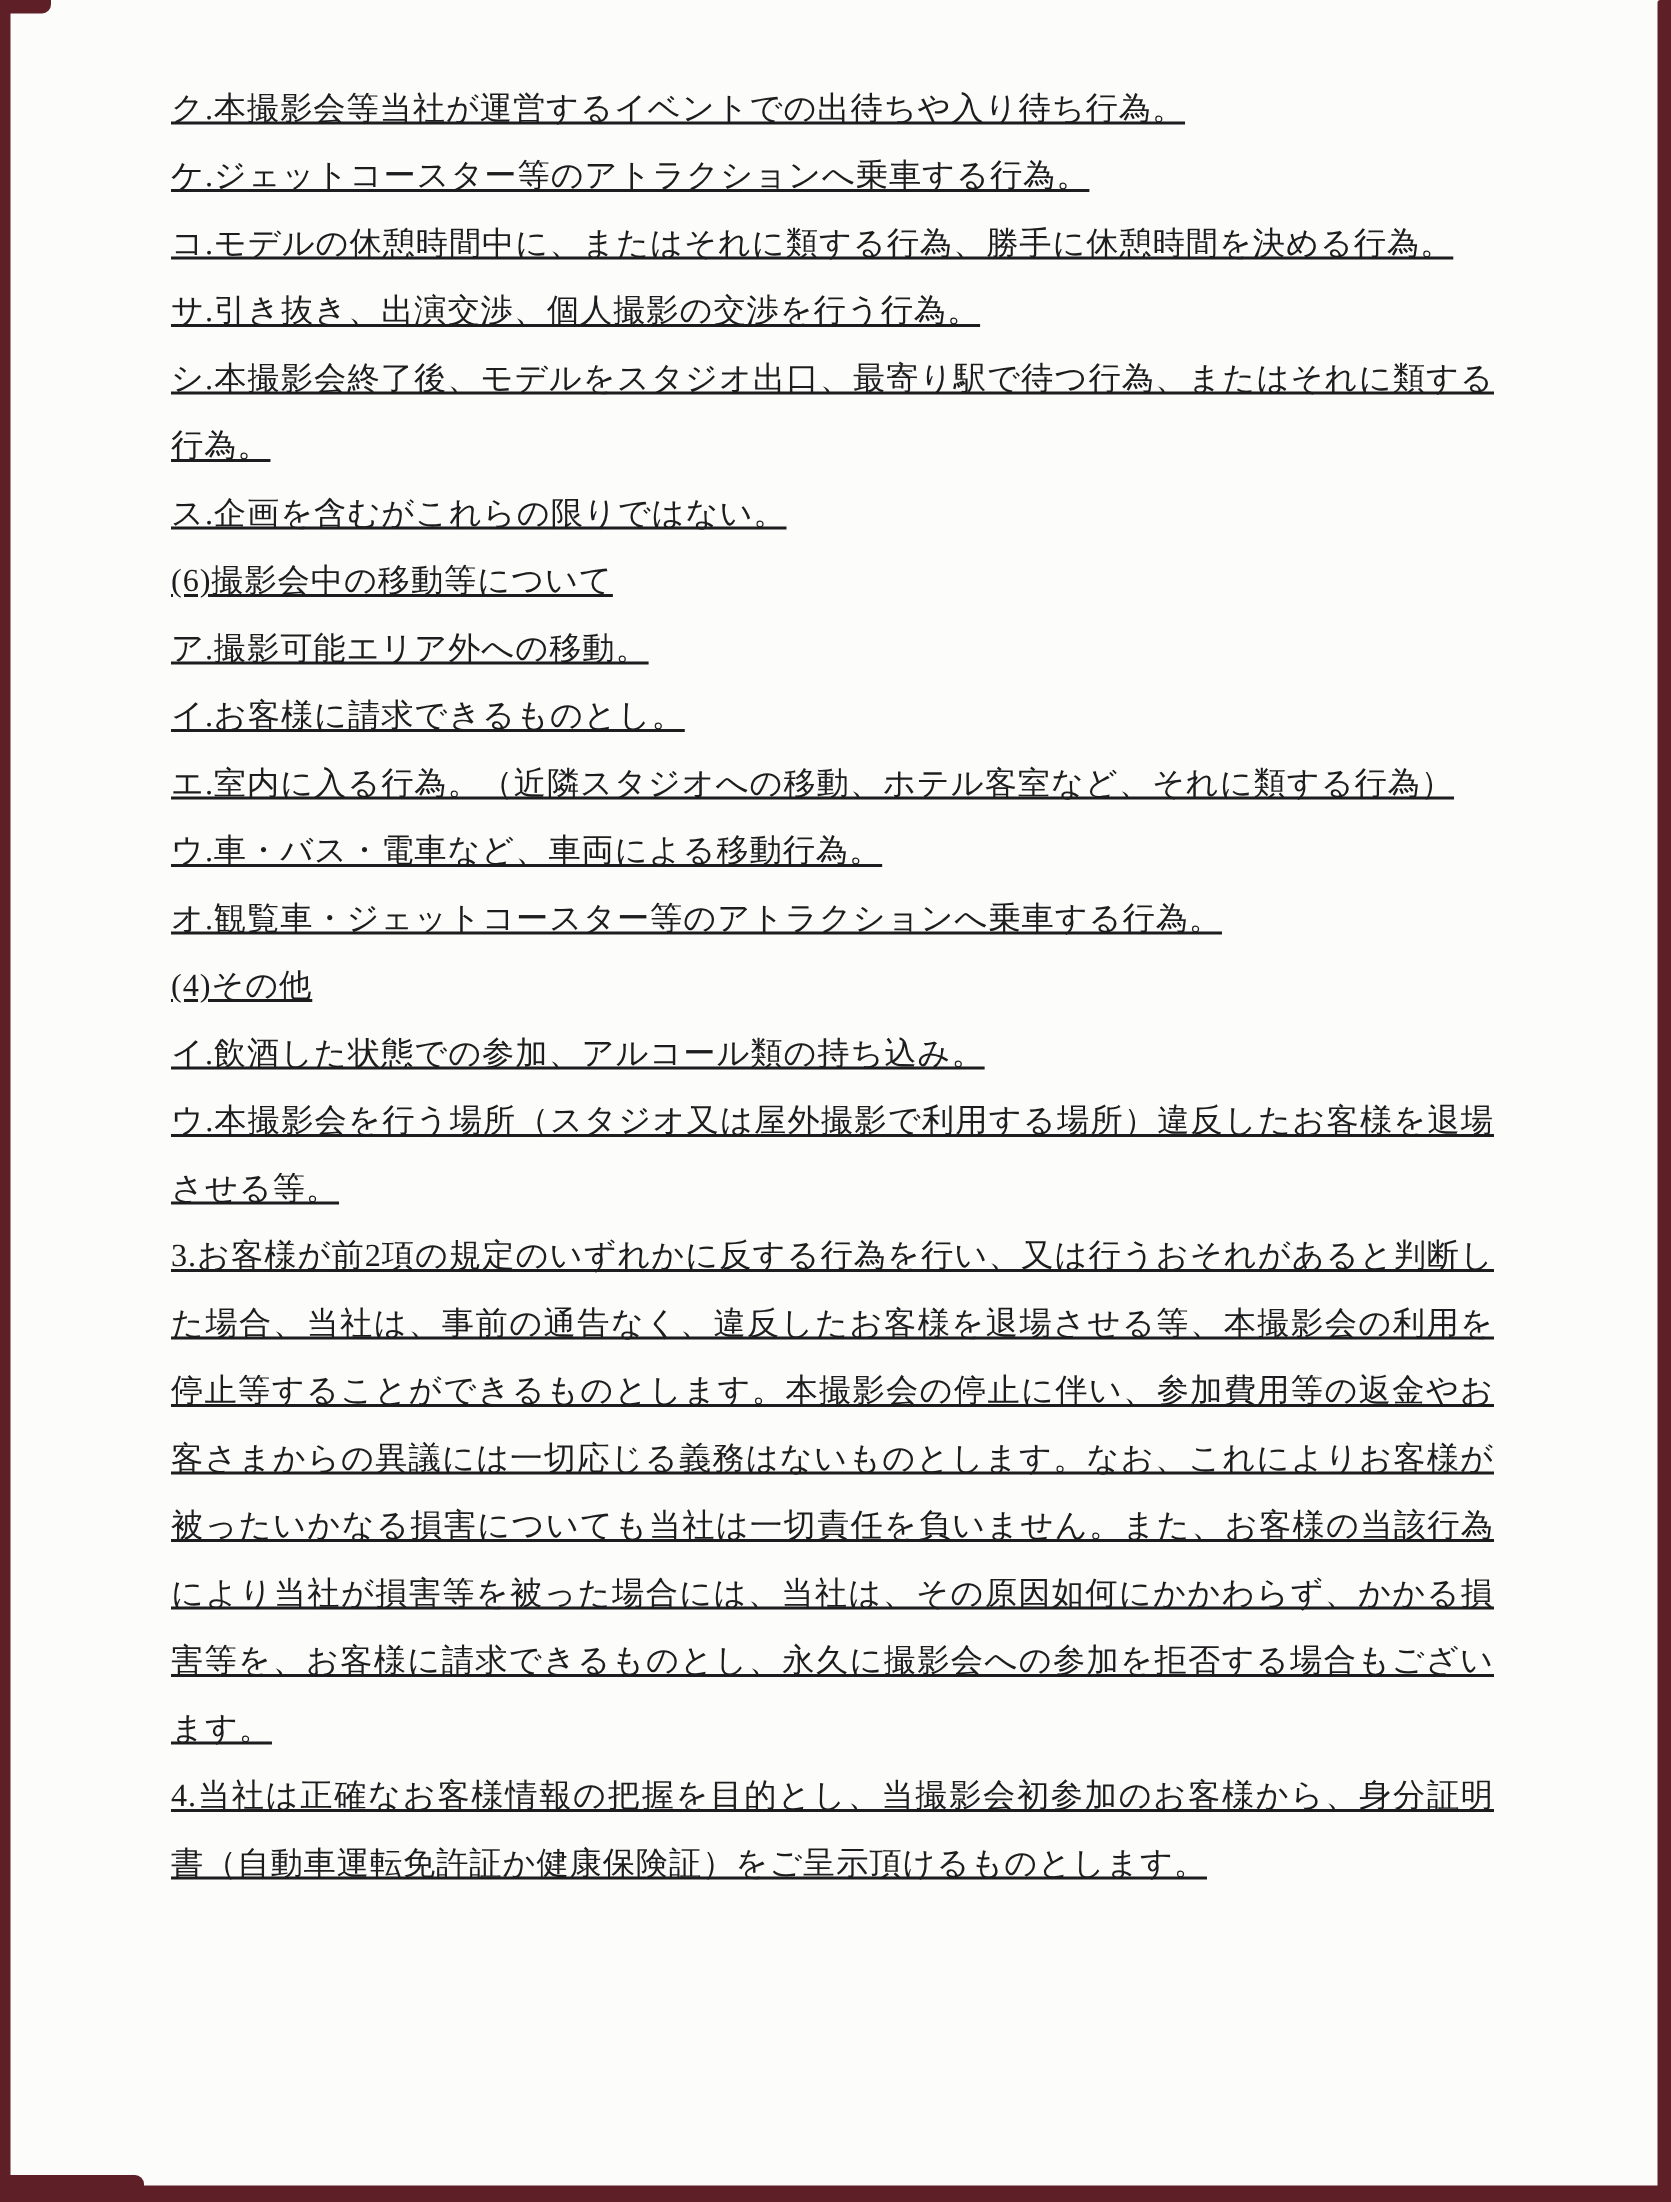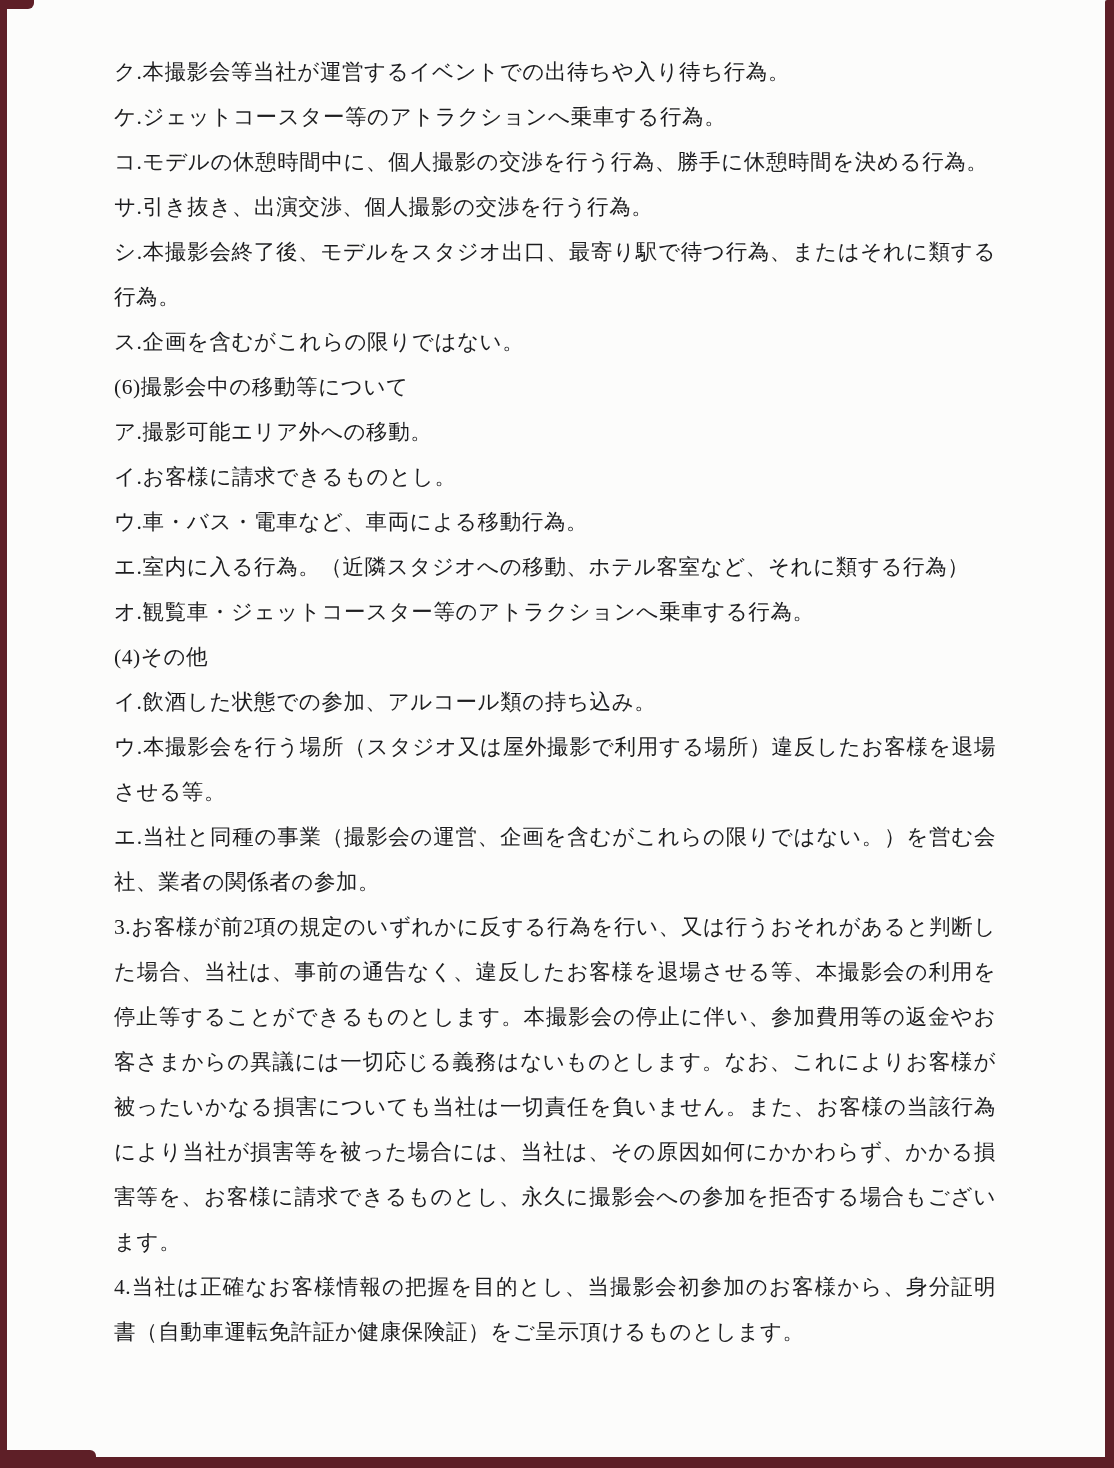--- a/index.html
+++ b/index.html
@@ -54,46 +54,46 @@
     width: 882px;
     color: #1d1d1f;
     font-size: 21.5px;
     line-height: 45px;
     letter-spacing: 0.6px;
   }
   .doc-body p {
     margin: 0;
     padding: 0;
     text-align: justify;
+    text-decoration: underline;
   }
 </style>
 </head>
 <body>
 
 <div class="paper"></div>
 
 <div class="edge edge-left"></div>
 <div class="edge edge-right"></div>
 <div class="edge edge-bottom"></div>
 <div class="edge edge-bottom-left"></div>
 <div class="edge edge-top-left"></div>
 
 <div class="doc-body">
   <p>ク.本撮影会等当社が運営するイベントでの出待ちや入り待ち行為。</p>
   <p>ケ.ジェットコースター等のアトラクションへ乗車する行為。</p>
-  <p>コ.モデルの休憩時間中に、個人撮影の交渉を行う行為、勝手に休憩時間を決める行為。</p>
+  <p>コ.モデルの休憩時間中に、またはそれに類する行為、勝手に休憩時間を決める行為。</p>
   <p>サ.引き抜き、出演交渉、個人撮影の交渉を行う行為。</p>
   <p>シ.本撮影会終了後、モデルをスタジオ出口、最寄り駅で待つ行為、またはそれに類する行為。</p>
   <p>ス.企画を含むがこれらの限りではない。</p>
   <p>(6)撮影会中の移動等について</p>
   <p>ア.撮影可能エリア外への移動。</p>
   <p>イ.お客様に請求できるものとし。</p>
+  <p>エ.室内に入る行為。（近隣スタジオへの移動、ホテル客室など、それに類する行為）</p>
   <p>ウ.車・バス・電車など、車両による移動行為。</p>
-  <p>エ.室内に入る行為。（近隣スタジオへの移動、ホテル客室など、それに類する行為）</p>
   <p>オ.観覧車・ジェットコースター等のアトラクションへ乗車する行為。</p>
   <p>(4)その他</p>
   <p>イ.飲酒した状態での参加、アルコール類の持ち込み。</p>
   <p>ウ.本撮影会を行う場所（スタジオ又は屋外撮影で利用する場所）違反したお客様を退場させる等。</p>
-  <p>エ.当社と同種の事業（撮影会の運営、企画を含むがこれらの限りではない。）を営む会社、業者の関係者の参加。</p>
   <p>3.お客様が前2項の規定のいずれかに反する行為を行い、又は行うおそれがあると判断した場合、当社は、事前の通告なく、違反したお客様を退場させる等、本撮影会の利用を停止等することができるものとします。本撮影会の停止に伴い、参加費用等の返金やお客さまからの異議には一切応じる義務はないものとします。なお、これによりお客様が被ったいかなる損害についても当社は一切責任を負いません。また、お客様の当該行為により当社が損害等を被った場合には、当社は、その原因如何にかかわらず、かかる損害等を、お客様に請求できるものとし、永久に撮影会への参加を拒否する場合もございます。</p>
   <p>4.当社は正確なお客様情報の把握を目的とし、当撮影会初参加のお客様から、身分証明書（自動車運転免許証か健康保険証）をご呈示頂けるものとします。</p>
 
 </div>
 
 </body></html>

